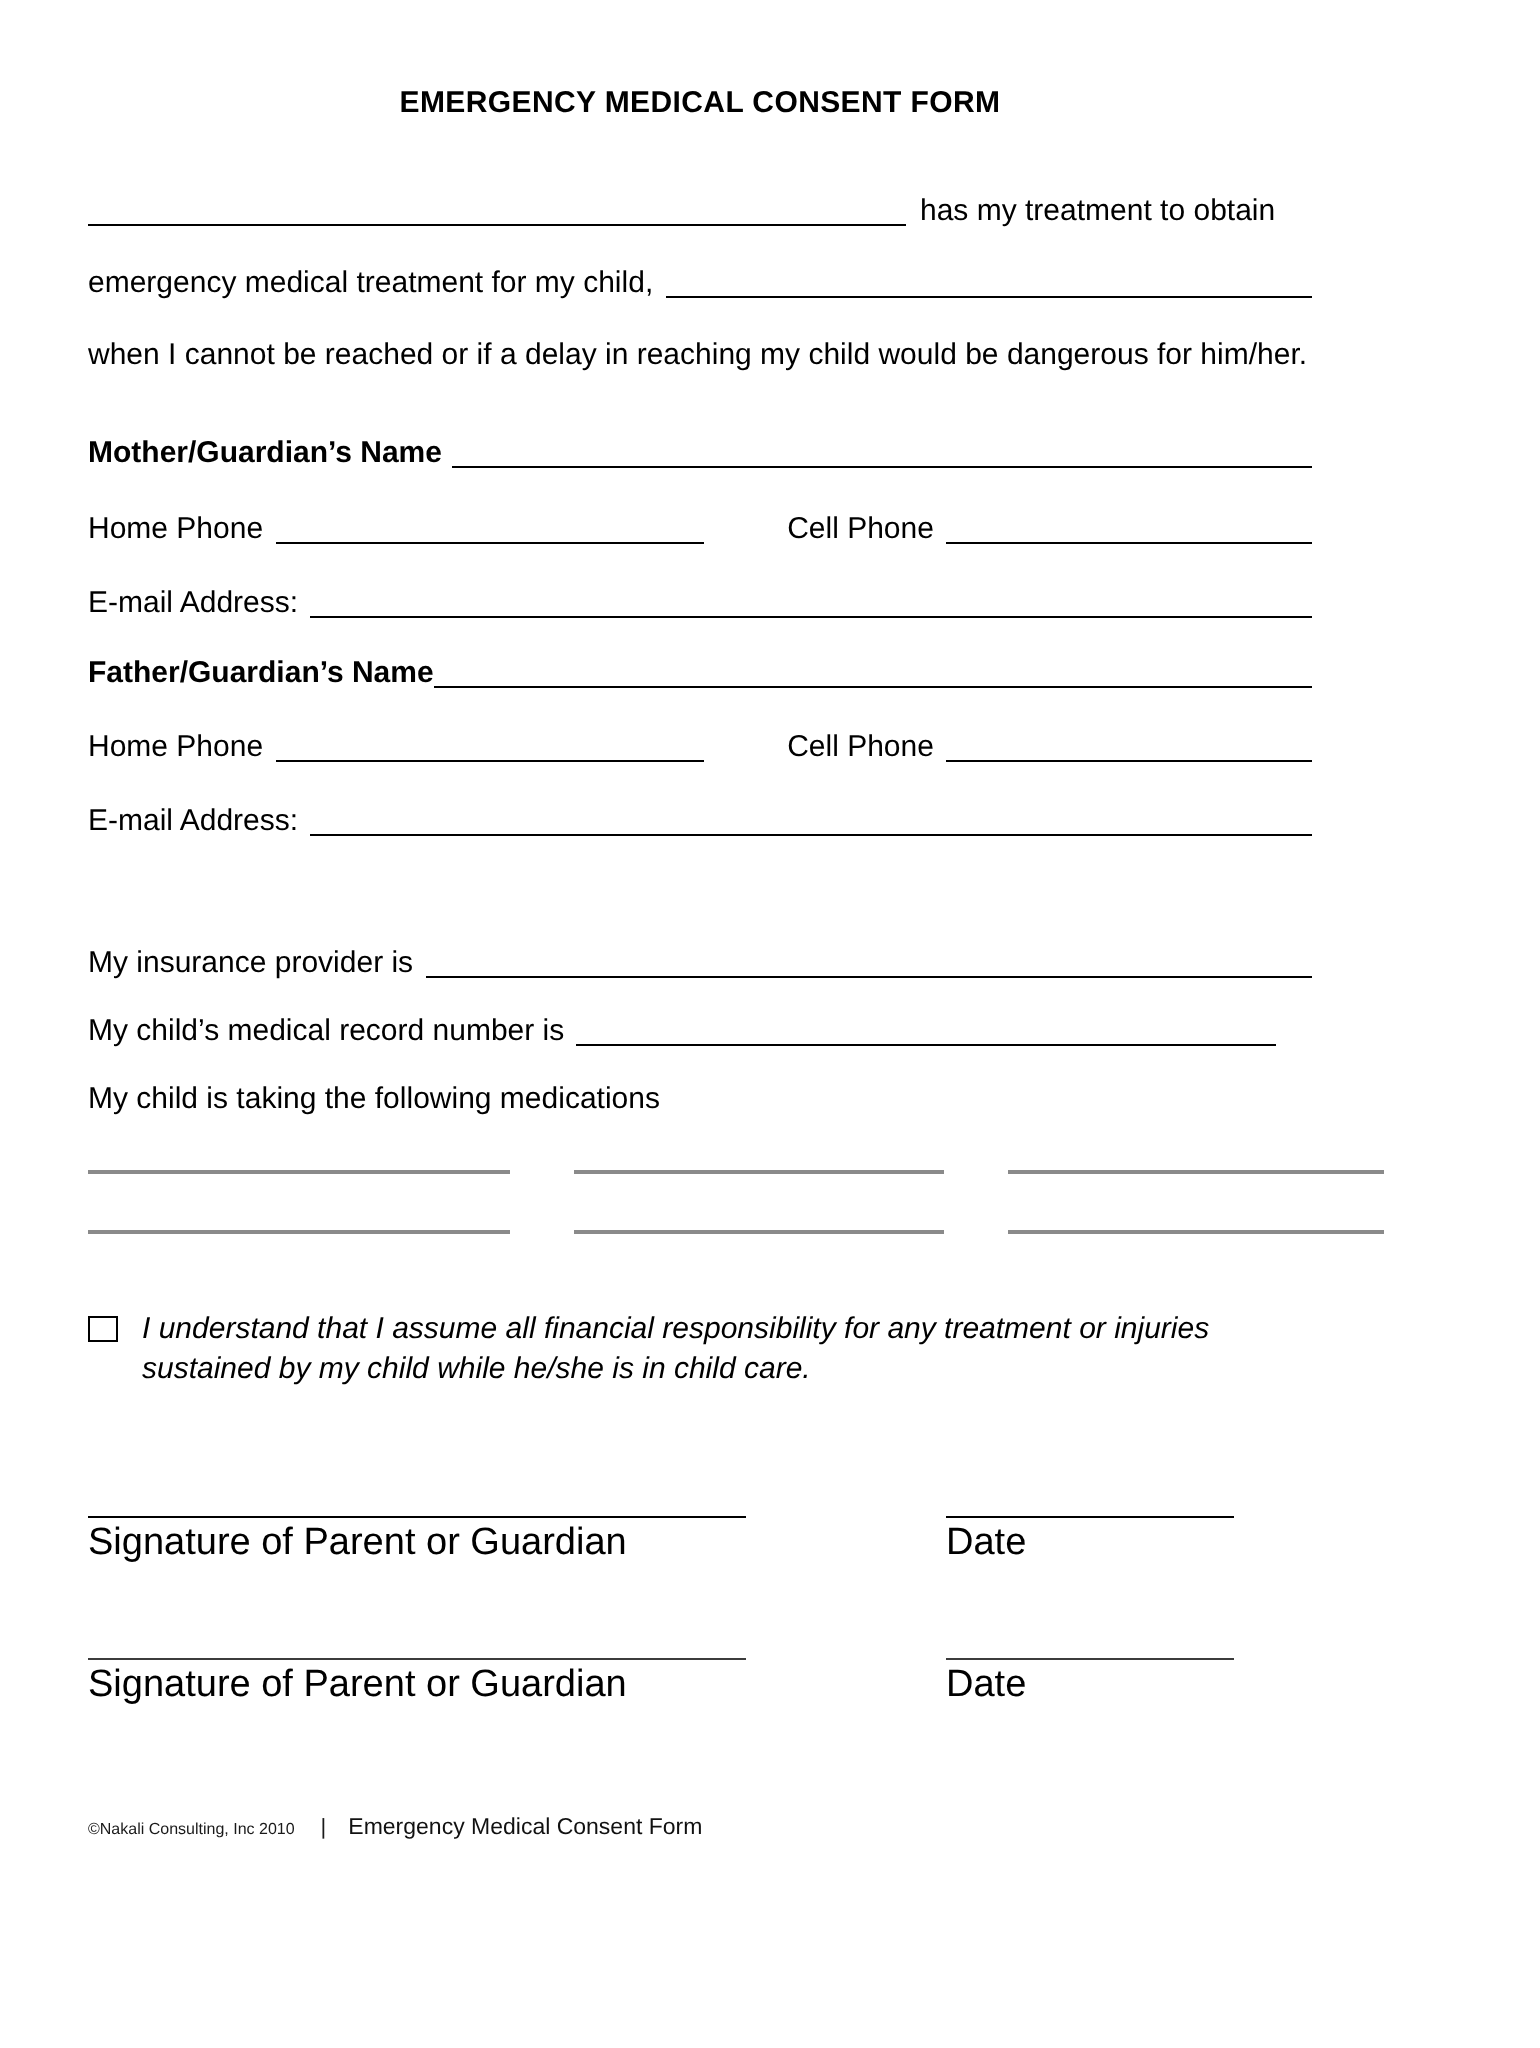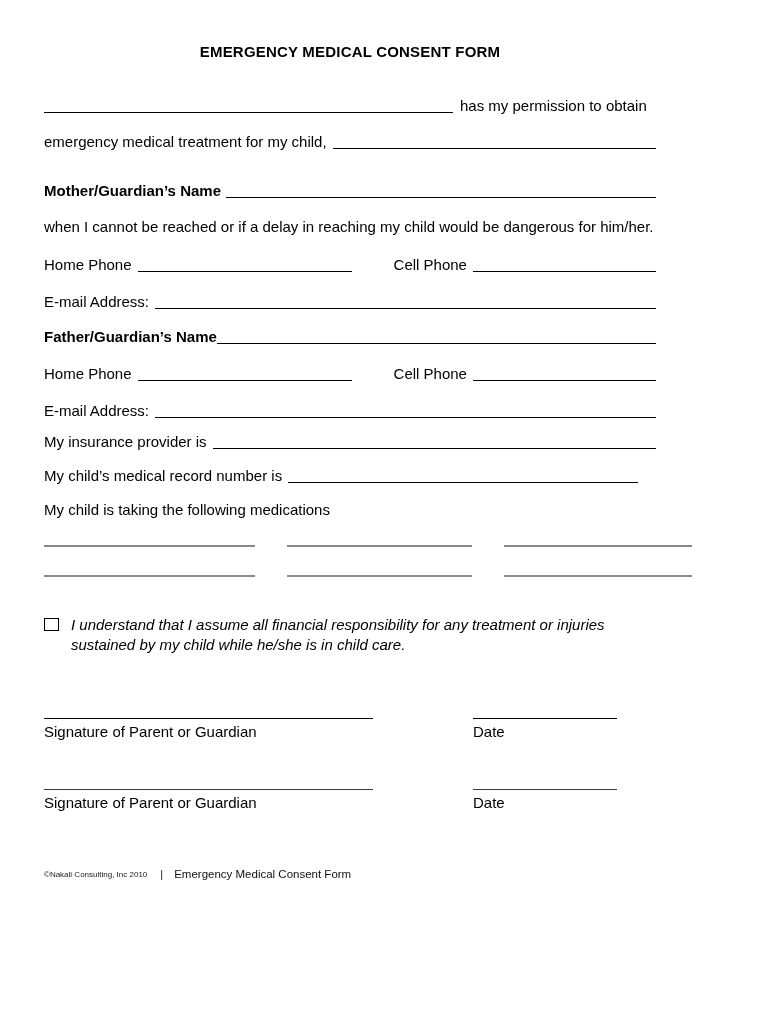--- a/index.html
+++ b/index.html
@@ -49,21 +49,21 @@
 
   .phone-row { margin-top: 23px; }
   .phone-row .fill-home { width: 214px; margin-left: 6px; }
   .phone-row .cell-lbl { margin-left: 42px; }
   .phone-row .fill-cell { flex: 1 1 auto; margin-left: 6px; }
   .phone-row.second { margin-top: 22px; }
 
   .email-row { margin-top: 22px; }
   .email-row .fill { margin-left: 6px; }
 
-  .med-row1 { margin-top: 16px; }
+  .med-row1 { margin-top: 56px; }
   .med-row2 { margin-top: 19px; }
   .med-row3 { margin-top: 20px; }
   .med-row1 .fill, .med-row2 .fill, .med-row3 .fill { margin-left: 6px; }
   .med-row2 .fill { margin-right: 18px; }
   .med-row3 .fill { margin-right: 25px; }
   .plain-row { margin-top: 19px; display: block; }
 
   .blanks {
     margin-top: 15px;
     width: 648px;
@@ -108,55 +108,55 @@
   .sig-row { display: flex; margin-top: 63px; }
   .sig-row.second { margin-top: 49px; }
   .sig-col { width: 329px; }
   .sig-col.date-col { width: 144px; margin-left: 100px; }
   .sig-line {
     height: 0;
     border-bottom: 1.5px solid #000;
     margin-bottom: 5px;
   }
   .sig-row.second .sig-line { border-bottom-color: #3c3c3c; border-bottom-width: 1.2px; }
-  .sig-label { font-size: 15px; line-height: 16px; }
+  .sig-label { font-size: 19px; line-height: 16px; }
 
   .footer {
     margin-top: 56px;
     display: flex;
     align-items: center;
   }
   .footer-copyright { font-size: 8px; color: #1a1a1a; }
   .footer-sep { font-size: 11px; margin: 0 11px 0 13px; color: #1a1a1a; }
   .footer-title { font-size: 11.5px; color: #111; }
 </style>
 </head>
 <body>
 
 <div class="page">
 
   <div class="doc-title">EMERGENCY MEDICAL CONSENT FORM</div>
 
   <div class="row intro-row1">
     <span class="fill"></span>
-    <span class="lbl">has my permission to obtain</span>
+    <span class="lbl">has my treatment to obtain</span>
   </div>
 
   <div class="row intro-row2">
     <span class="lbl">emergency medical treatment for my child,</span>
     <span class="fill grow"></span>
   </div>
 
+  <div class="row intro-row3">
+    <span class="lbl">when I cannot be reached or if a delay in reaching my child would be dangerous for him/her.</span>
+  </div>
+
   <div class="row name-row">
     <span class="lbl bold">Mother/Guardian’s Name</span>
     <span class="fill grow"></span>
-  </div>
-
-  <div class="row intro-row3">
-    <span class="lbl">when I cannot be reached or if a delay in reaching my child would be dangerous for him/her.</span>
   </div>
 
   <div class="row phone-row">
     <span class="lbl">Home Phone</span>
     <span class="fill fill-home"></span>
     <span class="lbl cell-lbl">Cell Phone</span>
     <span class="fill fill-cell"></span>
   </div>
 
   <div class="row email-row">

